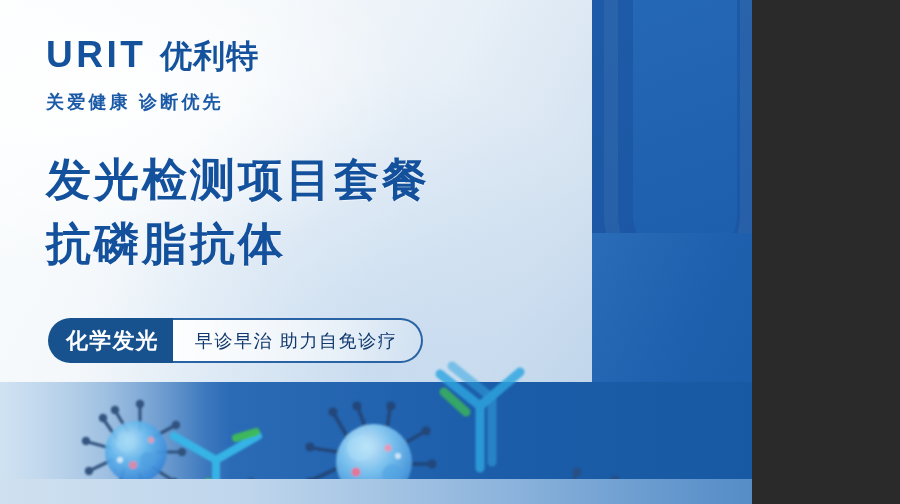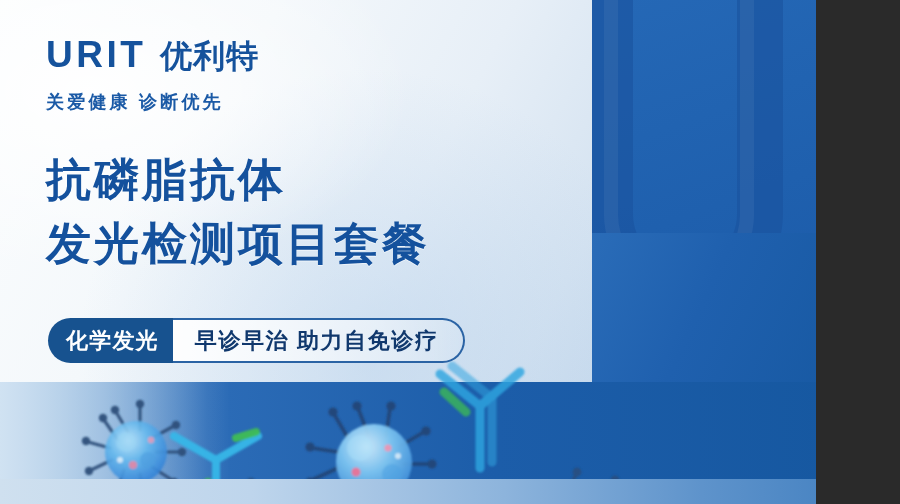--- a/index.html
+++ b/index.html
@@ -1,20 +1,20 @@
 <!DOCTYPE html>
 <html><head>
 <meta charset="utf-8">
 <style>
   * { margin:0; padding:0; box-sizing:border-box; }
   html,body { background:#2a2a2a; }
 
   .banner{
     position:relative;
-    width:816px; height:504px;
+    width:752px; height:504px;
     overflow:hidden;
     font-family:"Liberation Sans","DejaVu Sans",sans-serif;
     background:linear-gradient(118deg,#fbfdfe 0%,#f4f8fb 26%,#e7eff7 48%,#d5e3f1 66%,#bdd3ea 82%,#a8c6e3 100%);
   }
 
   
   .sheen{
     position:absolute; left:0; top:0; width:640px; height:504px;
     background:
       radial-gradient(ellipse 520px 300px at 14% 18%, rgba(255,255,255,.95) 0%, rgba(255,255,255,0) 62%),
@@ -107,21 +107,21 @@
     border-radius:23px 0 0 23px;
     color:#ffffff; font-size:22px; font-weight:700; letter-spacing:1.2px;text-align:center;
   }
   .pill-text{
     display:flex; align-items:center;
     padding:0 24px 0 22px;
     background:linear-gradient(90deg,rgba(255,255,255,.92) 0%,rgba(255,255,255,.50) 70%,rgba(255,255,255,.12) 100%);
     border:2px solid #2a63a4;
     border-left:0;
     border-radius:0 23px 23px 0;
-    color:#10386d; font-size:22px; font-weight:700; letter-spacing:1.6px;
+    color:#10386d; font-size:18px; font-weight:400; letter-spacing:1.6px;
   }
 </style>
 </head>
 <body>
 
 <div class="banner">
 
   <div class="sheen"></div>
 
   <div class="panel-upper">
@@ -268,22 +268,22 @@
 
   <div class="logo">
     <div class="logo-row">
       <span class="logo-mark">URIT</span>
       <span class="logo-cn">优利特</span>
     </div>
     <div class="logo-tag">关爱健康  诊断优先</div>
   </div>
 
   <div class="headline">
+    <div class="h-line">发光检测项目套餐</div>
     <div class="h-line">抗磷脂抗体</div>
-    <div class="h-line">发光检测项目套餐</div>
   </div>
 
   <div class="pill">
     <div class="pill-tag">化学发光</div>
     <div class="pill-text">早诊早治 助力自免诊疗</div>
   </div>
 
 </div>
 
 </body></html>

